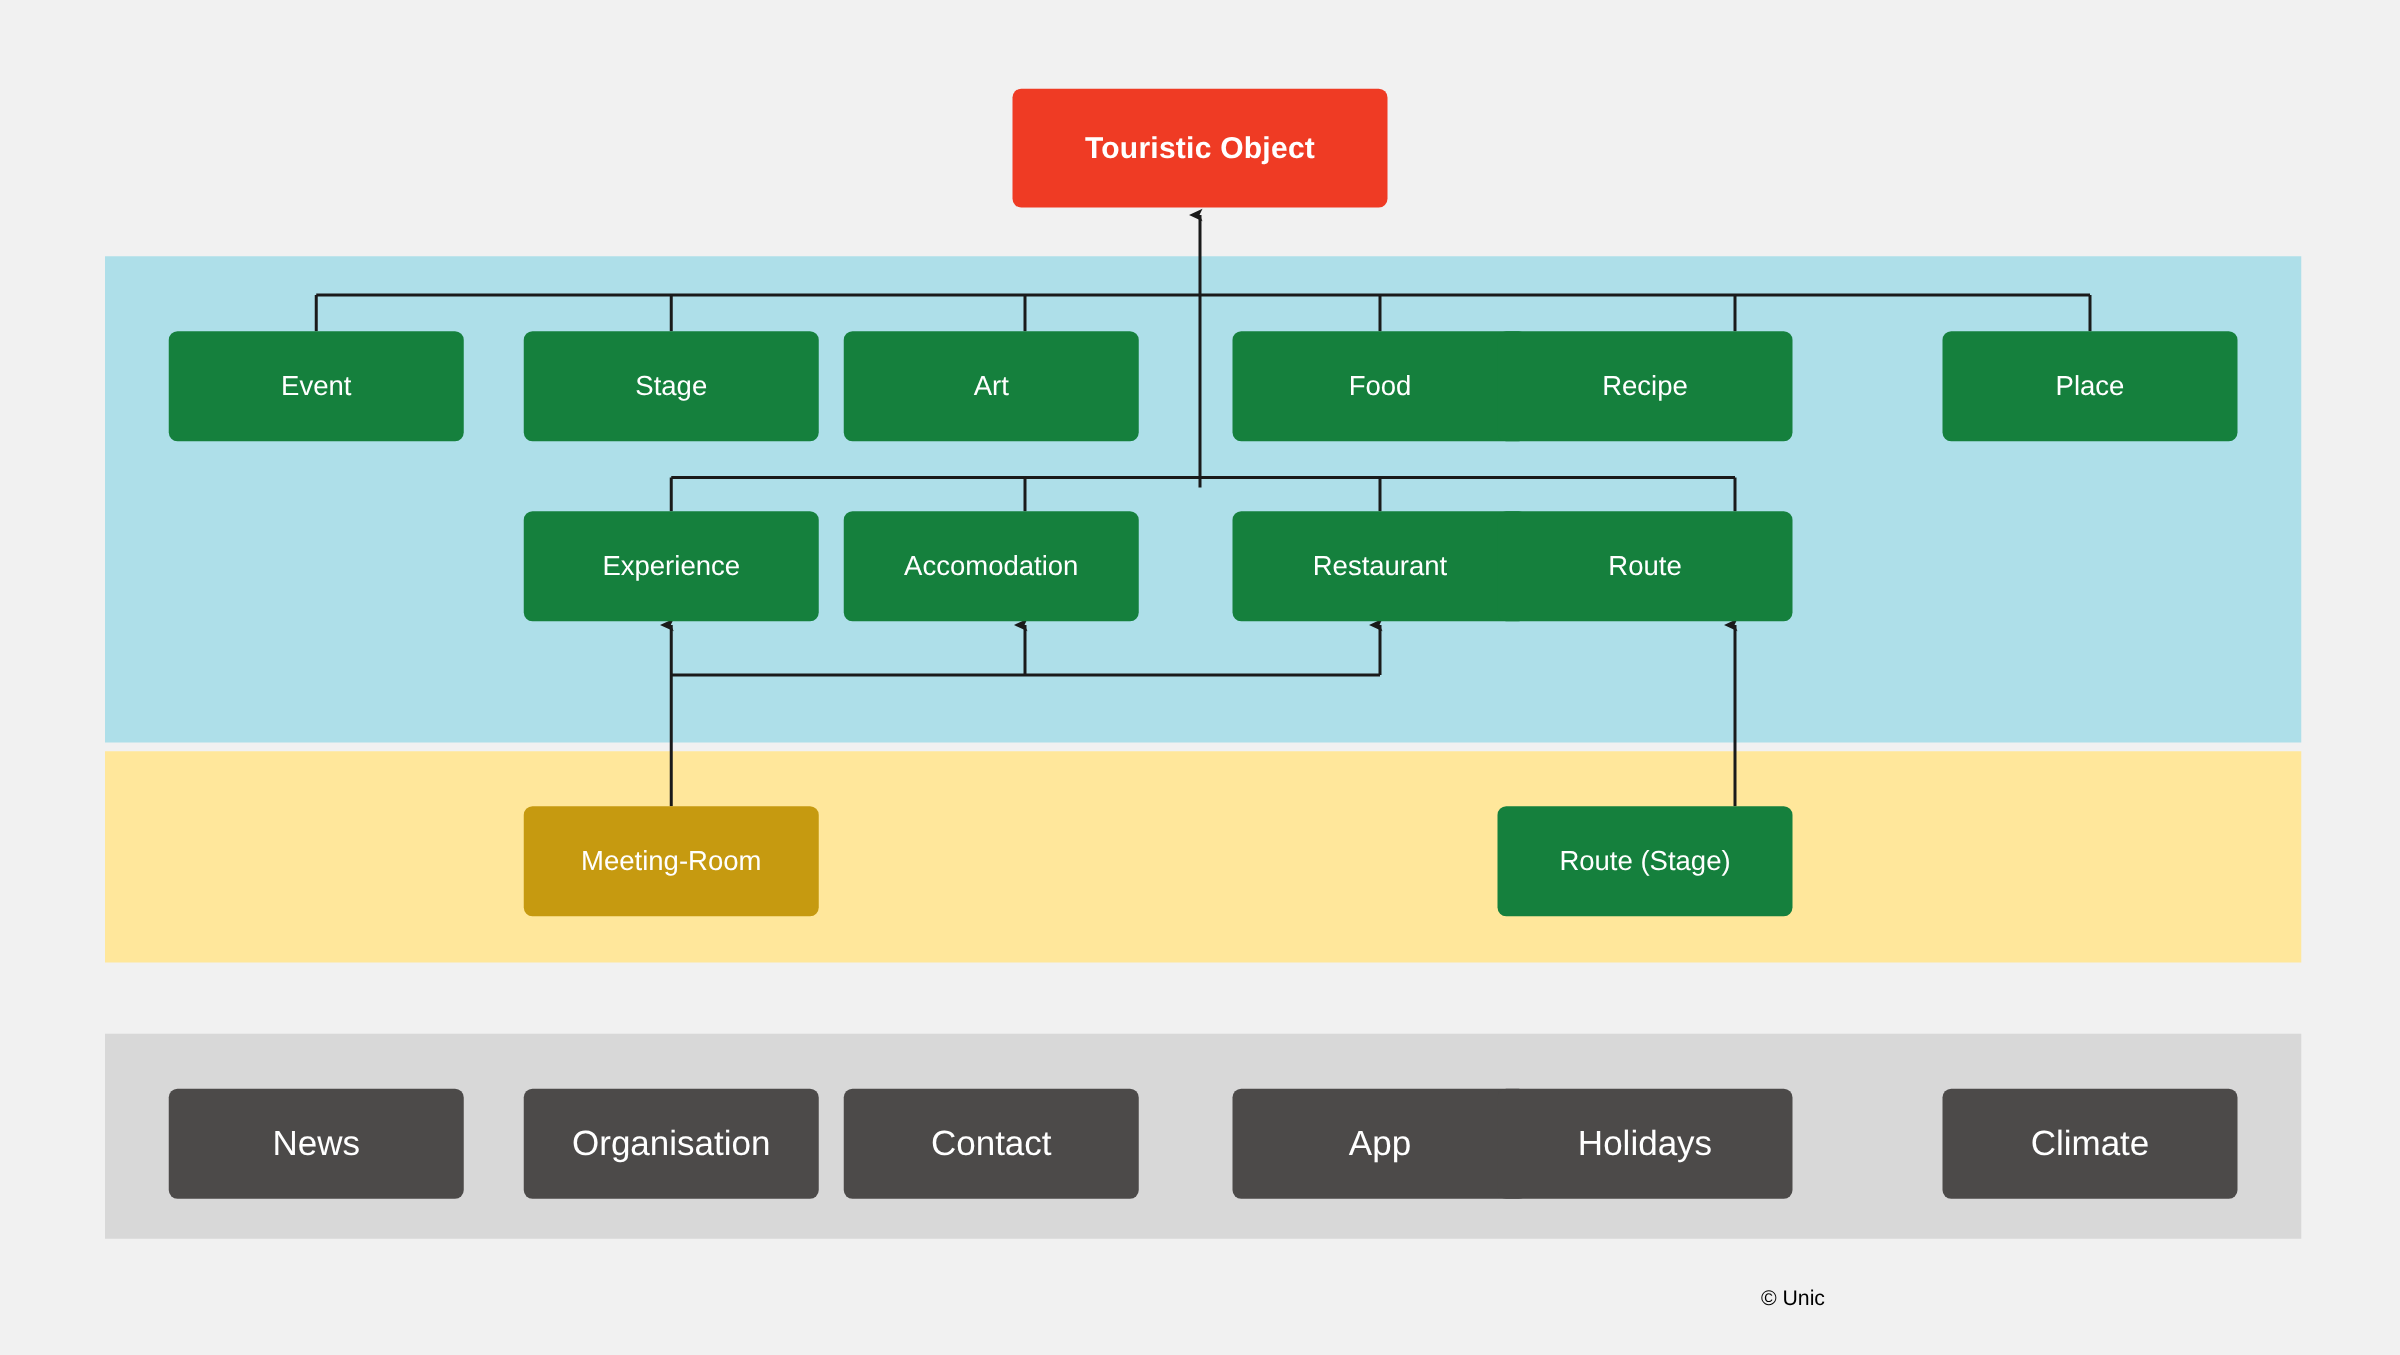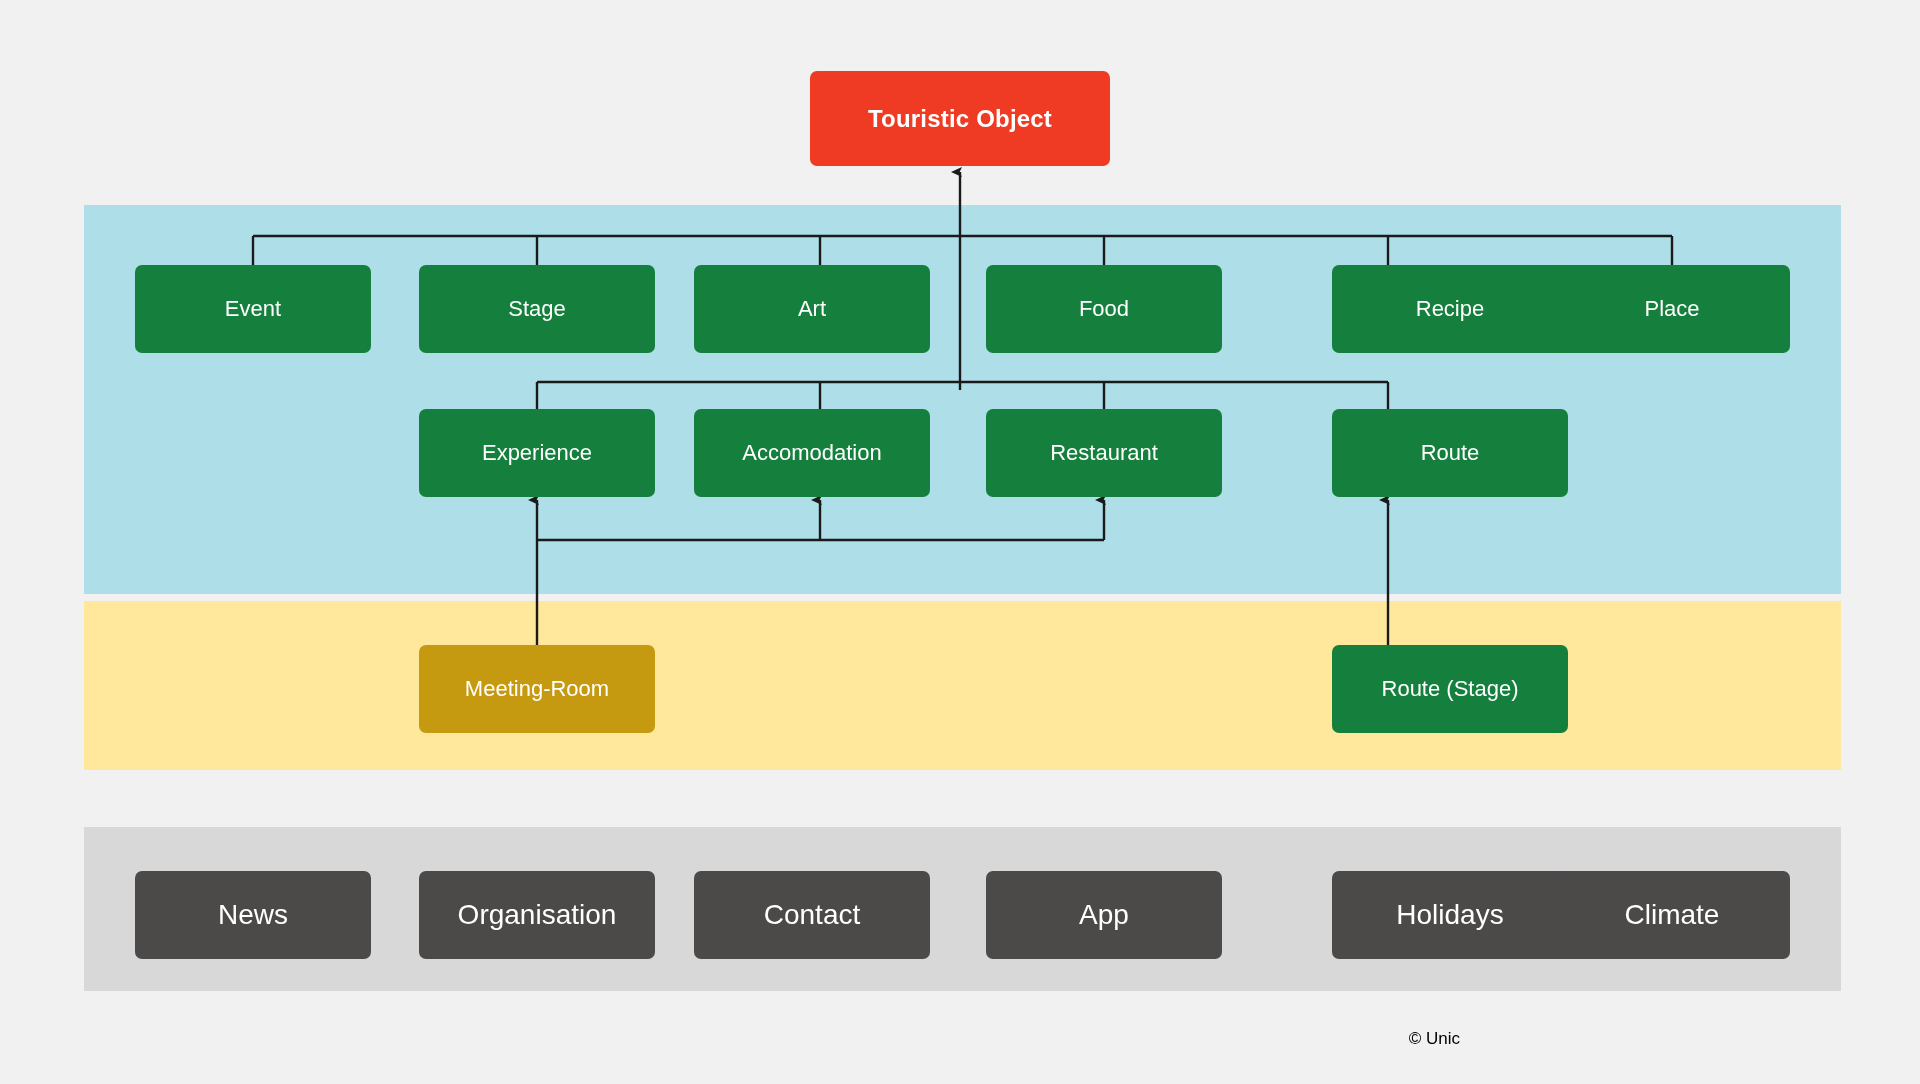--- a/index.html
+++ b/index.html
@@ -37,22 +37,22 @@
   .node-gold  { background: #c69a10; font-size: 22px; text-align: right; }
   .node-dark  { background: #4c4a49; font-size: 28px; }
 
   .w236 { width: 236px; height: 88px; }
 
   .r1 { top: 265px; }
   .r2 { top: 409px; }
   .r3 { top: 645px; }
   .r4 { top: 871px; }
 
-  .c1 { left: 135px; } .c2 { left: 419px; } .c3 { left: 694px; }
-  .c4 { left: 986px; } .c5 { left: 1332px; } .c6 { left: 1554px; }
+  .c1 { left: 135px; } .c2 { left: 419px; } .c3 { left: 675px; }
+  .c4 { left: 986px; } .c5 { left: 1198px; } .c6 { left: 1554px; }
 
   #wires { position: absolute; left: 0; top: 0; width: 1920px; height: 1084px; pointer-events: none; }
 
   .credit {
     position: absolute; right: 72px; top: 1029px;
     font-size: 17px; color: #000000;
   }
 </style>
 </head>
 <body>

